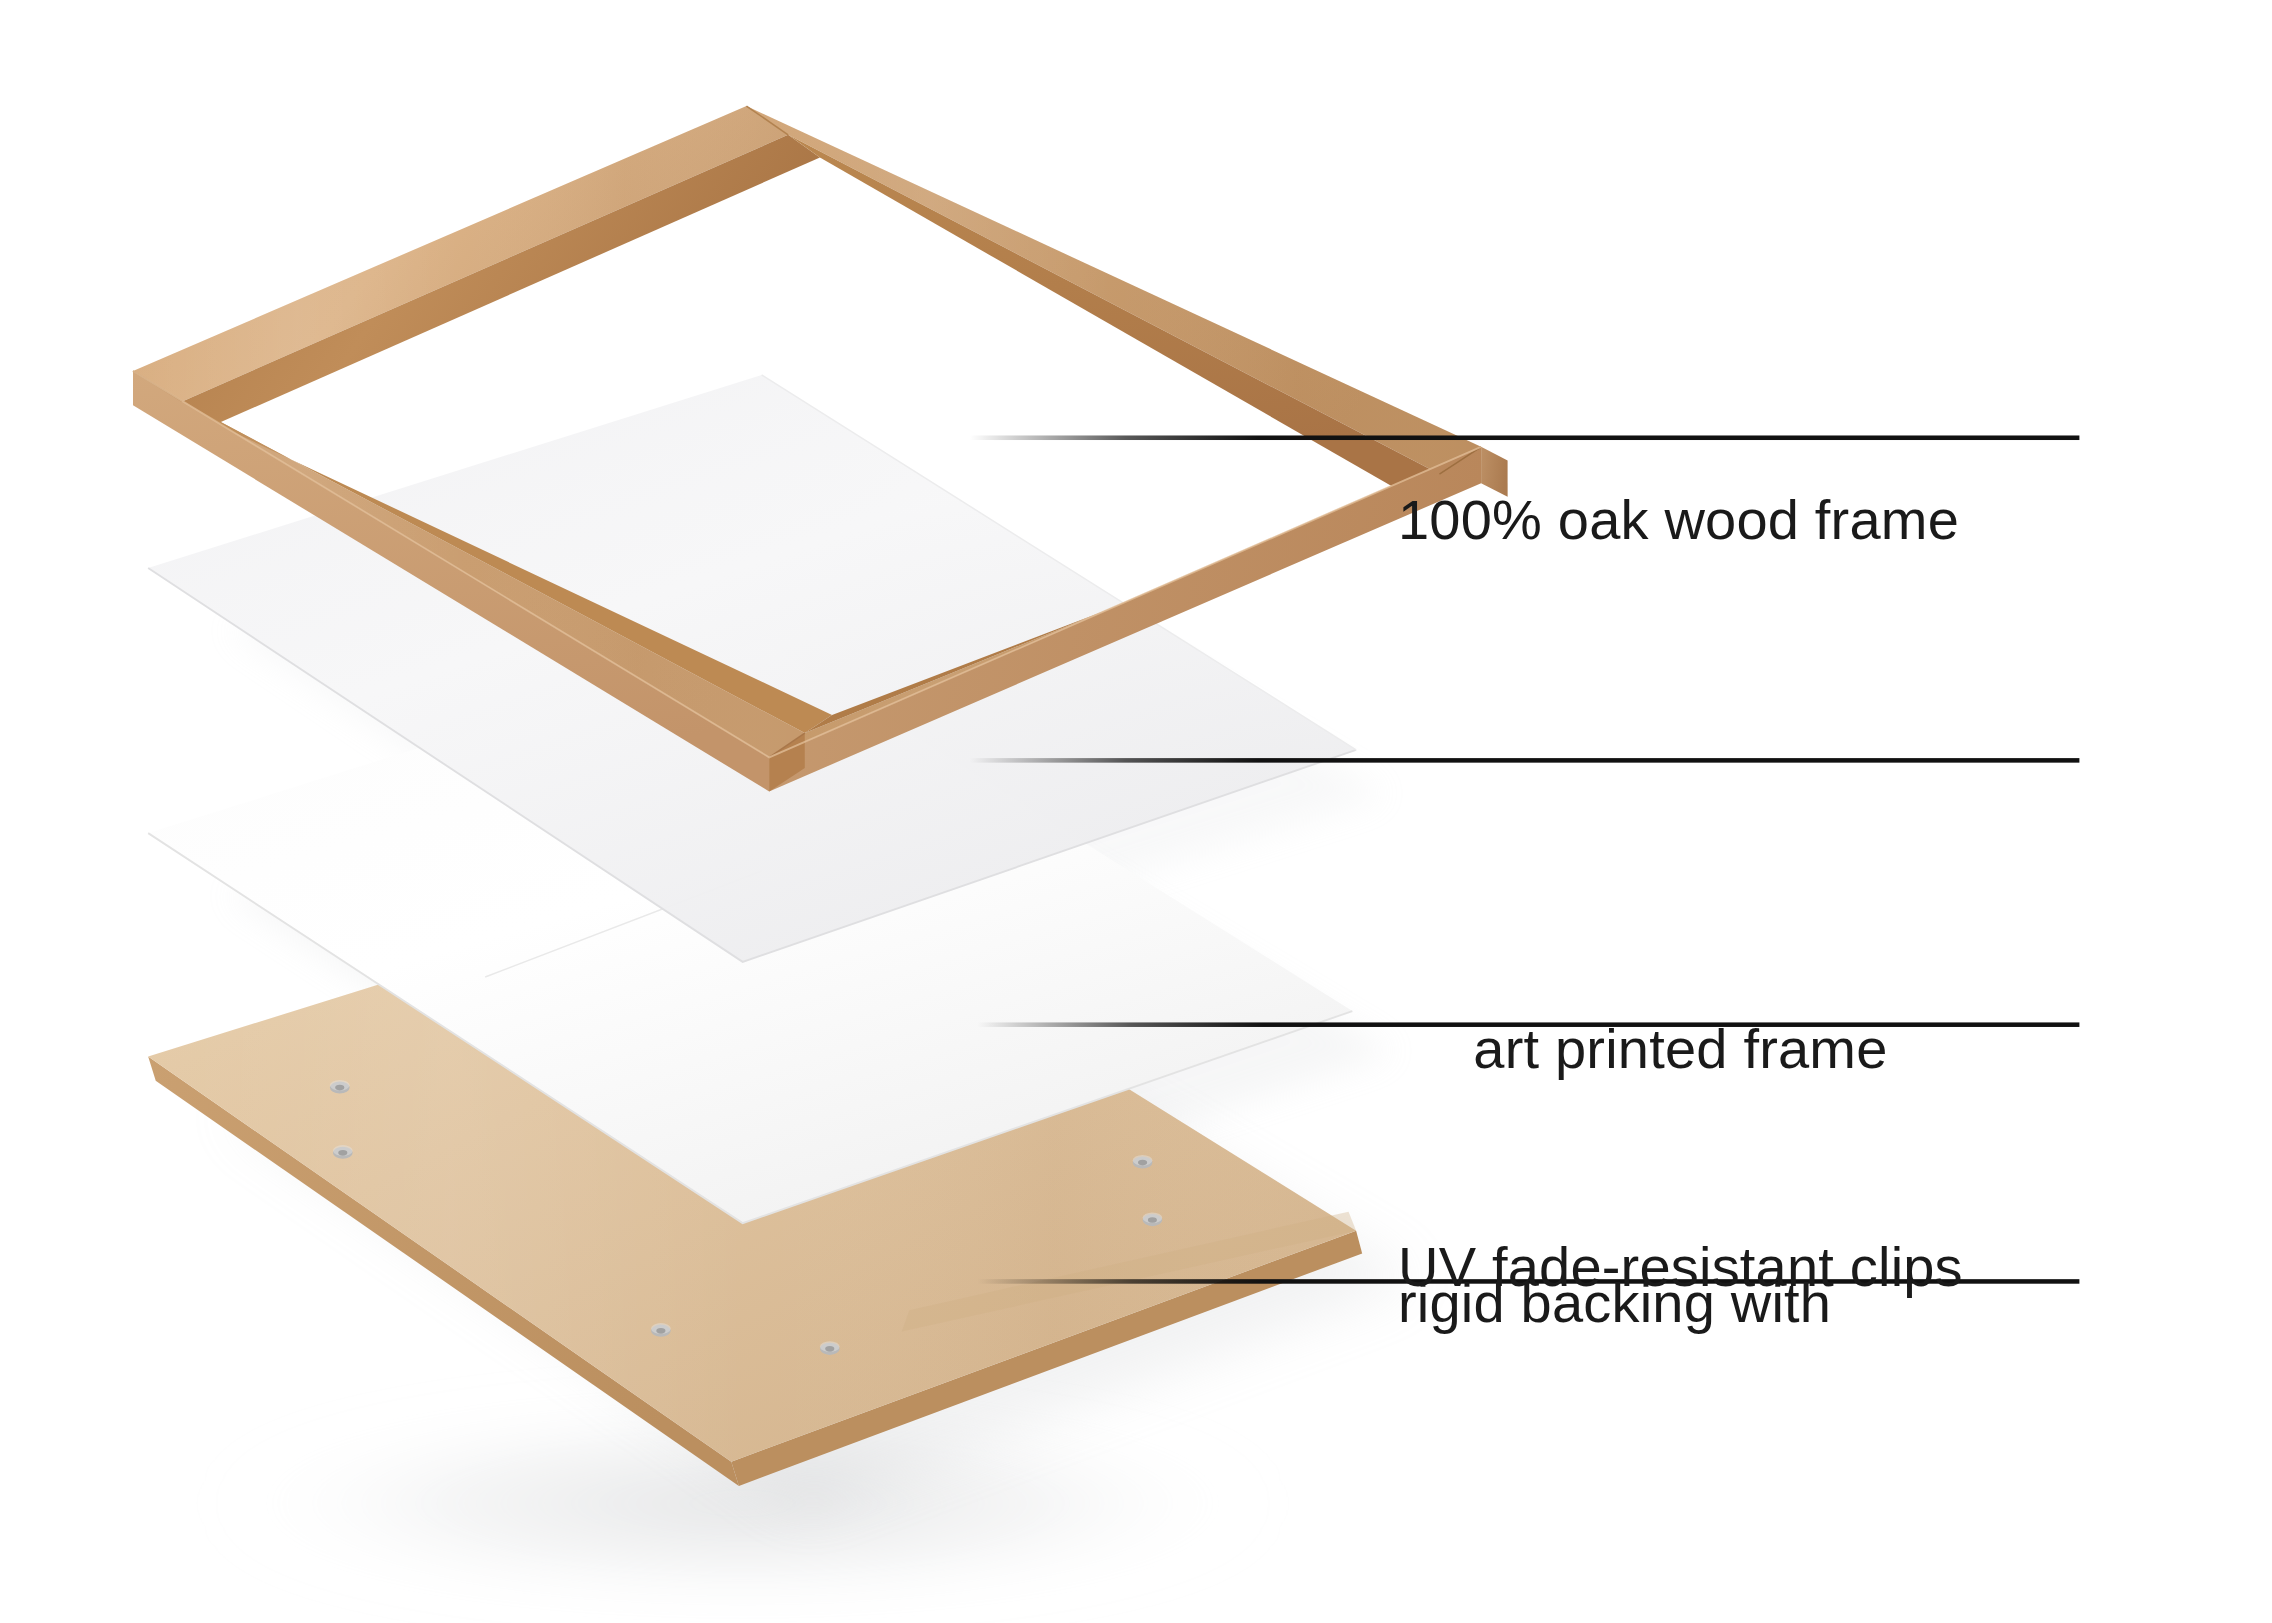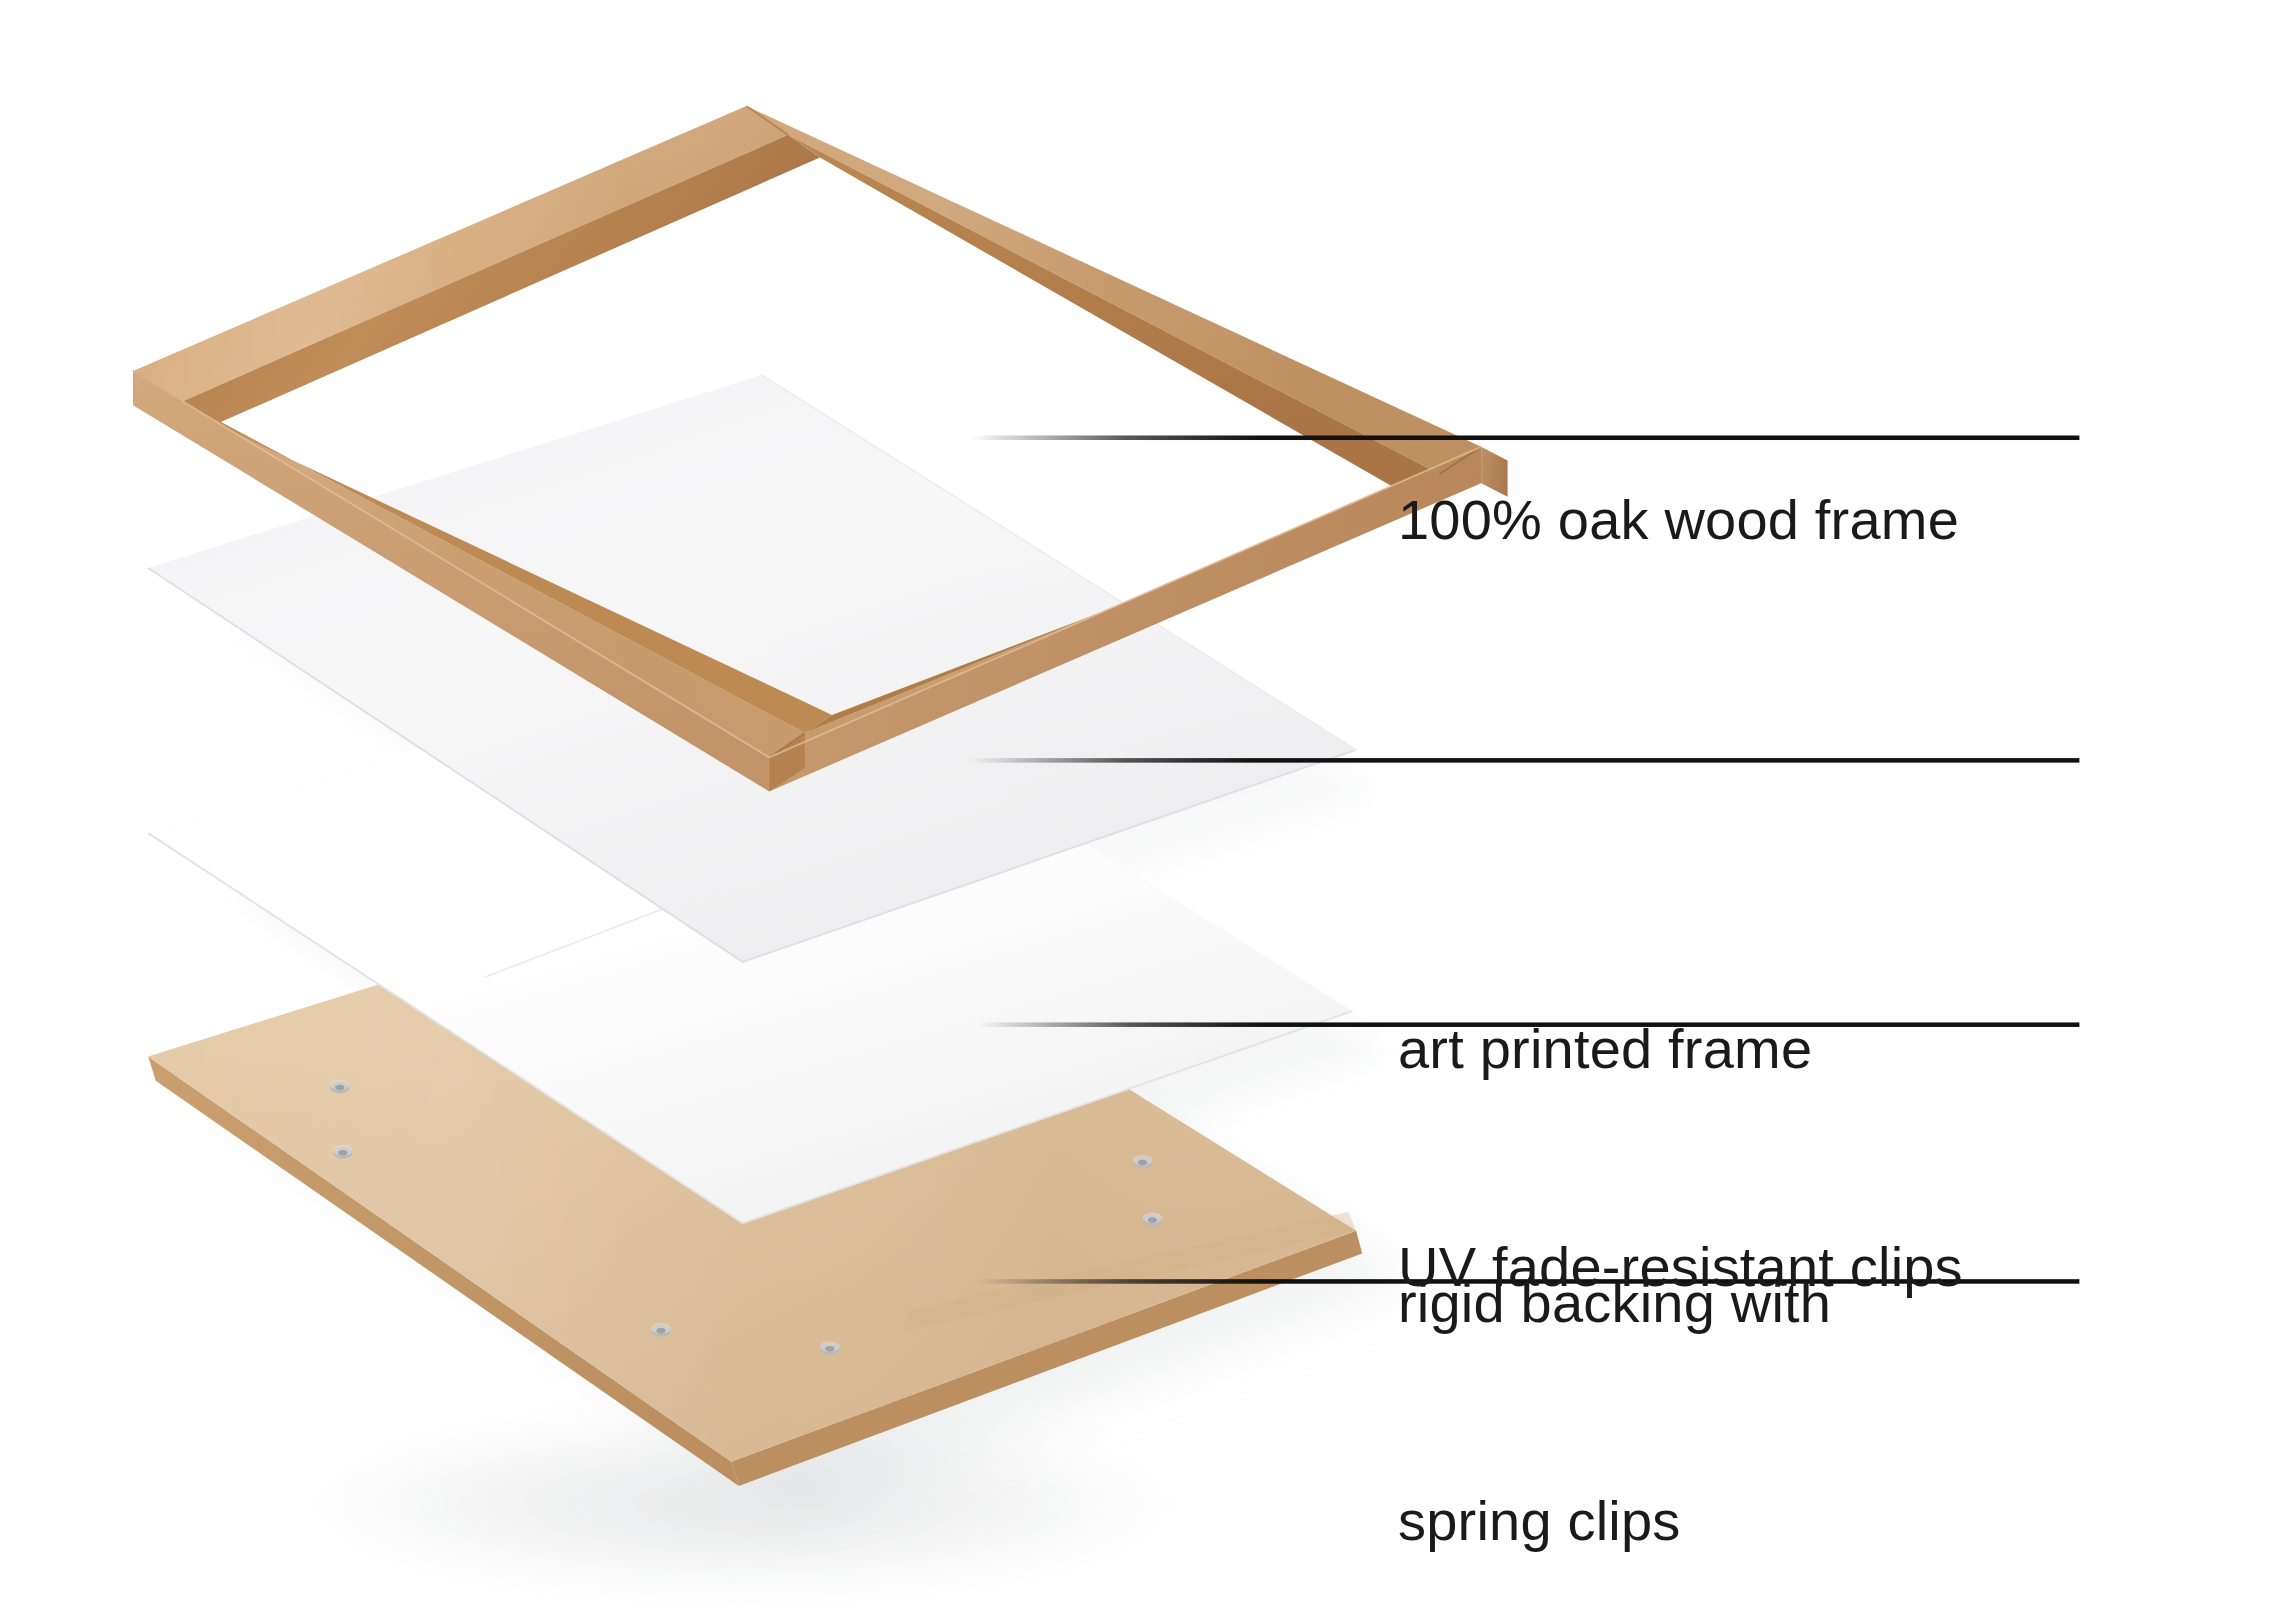--- a/index.html
+++ b/index.html
@@ -12,20 +12,21 @@
   #stage{position:absolute;inset:0;width:2273px;height:1623px;}
   svg#scene{position:absolute;left:0;top:0;width:2273px;height:1623px;display:block;}
 
   .callout{
     position:absolute;
     color:#1a1a1a;
     font-weight:300;
     letter-spacing:0.2px;
     white-space:pre;
     line-height:1.30;
+    text-align:center;
   }
   .callout .line{display:block;}
   .c-size{font-size:56px;}
   .c1{left:1398px;top:338px;}
   .c2{left:1398px;top:655px;}
   .c3{left:1398px;top:867px;}
   .c4{left:1398px;top:1121px;}
 </style>
 </head>
 <body>
@@ -242,17 +243,16 @@
   </div>
 
 
   <div class="callout c-size c3">
     <span class="line">art printed frame</span>
     <span class="line">UV fade-resistant clips</span>
   </div>
 
   <div class="callout c-size c4">
     <span class="line">rigid backing with</span>
-    <span class="line">spring clips</span>
   </div>
 
 </div>
 
 
 </body></html>

